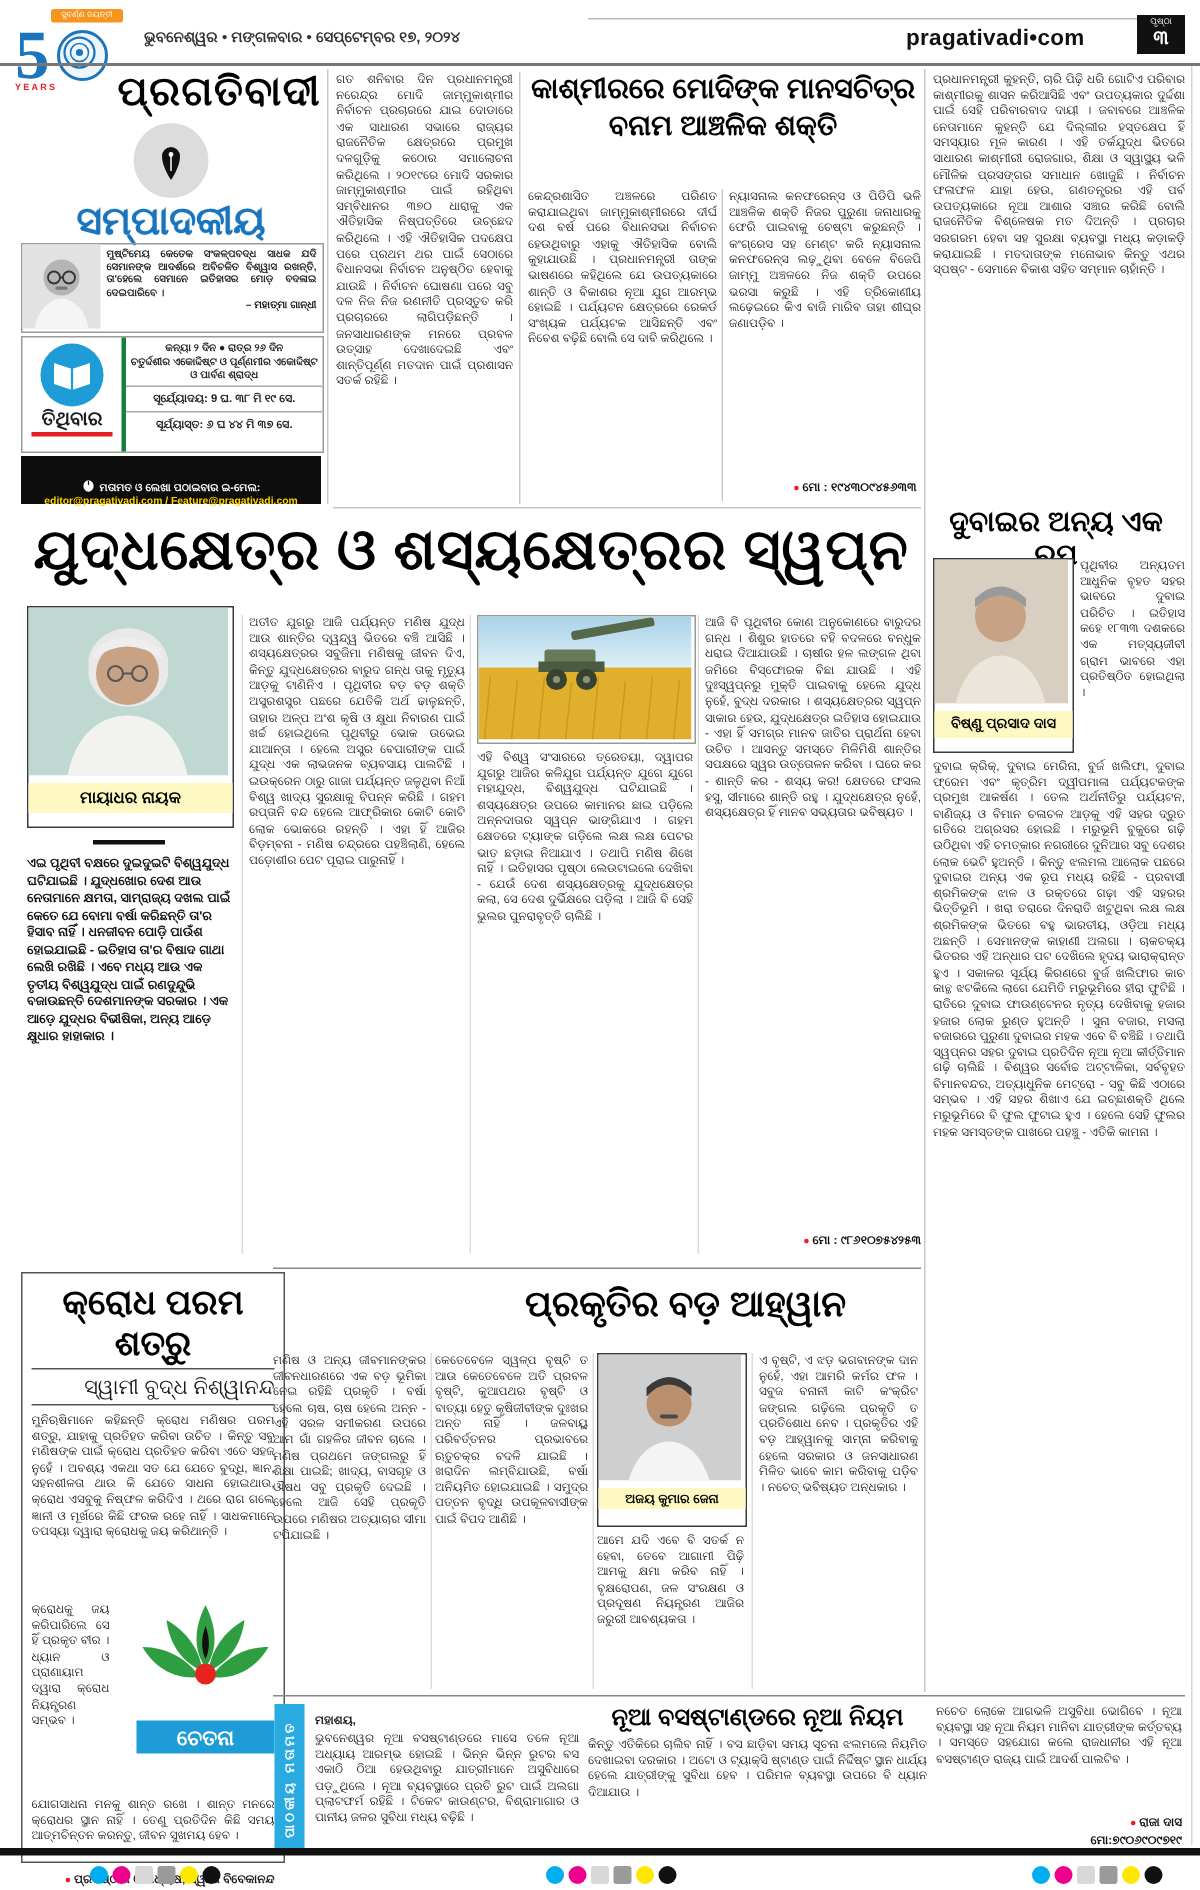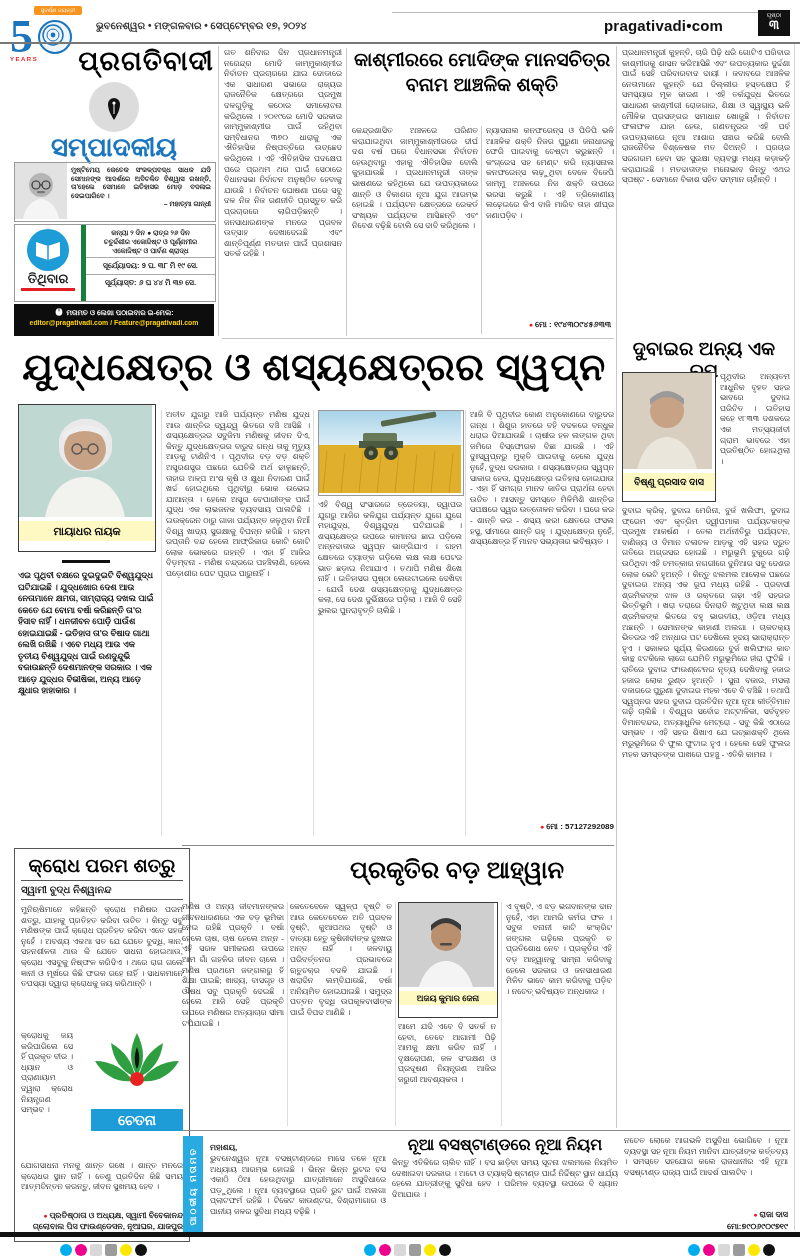--- a/index.html
+++ b/index.html
@@ -28,37 +28,37 @@
   .pencircle{background:#dcdcdc;border-radius:50%;display:flex;align-items:center;justify-content:center}
   .gbox{border:1px solid #9a9a9a;display:flex}
   .gquote{font-size:6.8px;line-height:8.6px;font-weight:bold;color:#222;text-align:justify}
   .gsign{font-size:6.8px;font-weight:bold;text-align:right;color:#111}
   .albox{border:1px solid #9a9a9a;display:flex}
   .altitle{font-size:13px;font-weight:bold;text-align:center}
   .redbar{height:3px;background:#e31e24}
   .alline{font-size:6.9px;line-height:9px;font-weight:bold;text-align:center;color:#222}
   .alrow{font-size:7.5px;font-weight:bold;text-align:center;color:#222;padding:3px 0;border-top:1px solid #aaa}
   .emailbar{background:#0d0d0d;color:#fff;text-align:center}
-  .emailbar .l1{font-size:7.2px;font-weight:bold;padding-top:4px}
+  .emailbar .l1{font-size:7.2px;font-weight:bold;padding-top:16px}
   .emailbar .l2{font-size:6.9px;font-weight:bold;color:#ffd400;padding-top:2px}
   
   .h-kashmir{font-size:19px;line-height:1.3}
   .h-main{font-size:38px;line-height:1.15;letter-spacing:.5px}
   .h-dubai{font-size:19px}
   .h-nature{font-size:24px}
-  .h-chetana{font-size:19px}
+  .h-chetana{font-size:23px}
   .h-letter{font-size:16px}
   
   .abox{border:1.5px solid #3a3a3a;background:#fff}
   .abox .nm{font-weight:bold;text-align:center;background:#fef9c3;color:#000}
   .pull{font-size:8.5px;line-height:11.5px;font-weight:bold;color:#111}
   .thickrule{height:3px;background:#111}
   
   .cbox{border:1px solid #555;padding:6px}
-  .byline{font-size:10px;font-weight:bold;text-align:left}
+  .byline{font-size:14px;font-weight:normal;text-align:right}
   .banner{background:#1e9cd7;color:#fff;font-size:14px;font-weight:bold;text-align:center;line-height:22px}
   .sign{font-size:8px;font-weight:bold;text-align:right;line-height:10.5px}
   
   .vstrip{background:#29abe2;color:#fff;display:flex;align-items:center;justify-content:center}
   .vstrip span{writing-mode:vertical-rl;transform:rotate(180deg);font-size:9px;font-weight:bold;letter-spacing:2px}
   .salut{font-weight:bold}
   
   .blackbar{position:absolute;background:#111}
   .dots-group{position:absolute;display:flex;gap:3px}
   .dot{display:inline-block;width:12px;height:12px;border-radius:50%}
@@ -114,21 +114,21 @@
         <path d="M8 56 C10 42 20 36 26 36 C32 36 42 42 44 56 Z" fill="#f5f5f5"></path>
       </svg>
     </div>
     <div style="padding:3px 4px">
       <div class="gquote">ମୁଷ୍ଟିମେୟ କେତେକ ସଂକଳ୍ପବଦ୍ଧ ସାଧକ ଯଦି ସେମାନଙ୍କ ଆଦର୍ଶରେ ଅବିଚଳିତ ବିଶ୍ୱାସ ରଖନ୍ତି, ତା'ହେଲେ ସେମାନେ ଇତିହାସର ମୋଡ଼ ବଦଳାଇ ଦେଇପାରିବେ ।</div>
       <div class="gsign">– ମହାତ୍ମା ଗାନ୍ଧୀ</div>
     </div>
   </div>
 
   <div class="abs albox" style="left:14px;top:224px;width:200px;height:76px">
-    <div style="width:66px;flex:0 0 auto;border-right:5px solid #15803d;text-align:center;padding-top:4px">
+    <div style="width:66px;flex:0 0 auto;border-right:3px solid #15803d;text-align:center;padding-top:4px">
       <div style="width:42px;height:42px;border-radius:50%;background:#1e9cd7;margin:0 auto;display:flex;align-items:center;justify-content:center">
         <svg width="28" height="24" viewBox="0 0 28 24">
           <path d="M2 4 L14 8 L26 4 L26 18 L14 22 L2 18 Z" fill="#fff"></path>
           <line x1="14" y1="8" x2="14" y2="22" stroke="#1e9cd7" stroke-width="1.5"></line>
         </svg>
       </div>
       <div class="altitle">ତିଥିବାର</div>
       <div class="redbar" style="width:54px;margin:1px auto 0"></div>
     </div>
     <div style="flex:1">
@@ -217,21 +217,21 @@
           <circle cx="72" cy="42" r="7" fill="#39422f"></circle>
         <circle cx="52" cy="42" r="2.4" fill="#8b9579"></circle>
           <circle cx="72" cy="42" r="2.4" fill="#8b9579"></circle>
       </g>
     </svg>
   </div>
   <div class="abs bt" style="left:318px;top:500px;width:144px;height:336px">ଏହି ବିଶ୍ୱ ସଂସାରରେ ତ୍ରେତୟା, ଦ୍ୱାପର ଯୁଗରୁ ଆଜିର କଳିଯୁଗ ପର୍ଯ୍ୟନ୍ତ ଯୁଗେ ଯୁଗେ ମହାଯୁଦ୍ଧ, ବିଶ୍ୱଯୁଦ୍ଧ ଘଟିଯାଇଛି । ଶସ୍ୟକ୍ଷେତ୍ର ଉପରେ କାମାନର ଛାଇ ପଡ଼ିଲେ ଅନ୍ନଦାତାର ସ୍ୱପ୍ନ ଭାଙ୍ଗିଯାଏ । ଗହମ କ୍ଷେତରେ ଟ୍ୟାଙ୍କ ଗଡ଼ିଲେ ଲକ୍ଷ ଲକ୍ଷ ପେଟର ଭାତ ଛଡ଼ାଇ ନିଆଯାଏ । ତଥାପି ମଣିଷ ଶିଖେ ନାହିଁ । ଇତିହାସର ପୃଷ୍ଠା ଲେଉଟାଇଲେ ଦେଖିବା - ଯେଉଁ ଦେଶ ଶସ୍ୟକ୍ଷେତ୍ରକୁ ଯୁଦ୍ଧକ୍ଷେତ୍ର କଲା, ସେ ଦେଶ ଦୁର୍ଭିକ୍ଷରେ ପଡ଼ିଲା । ଆଜି ବି ସେହି ଭୁଲର ପୁନରାବୃତ୍ତି ଚାଲିଛି ।</div>
 
   <div class="vline" style="left:465px;top:410px;height:426px;background:#ddd"></div>
   <div class="abs bt" style="left:470px;top:410px;width:144px;height:408px">ଆଜି ବି ପୃଥିବୀର କୋଣ ଅନୁକୋଣରେ ବାରୁଦର ଗନ୍ଧ । ଶିଶୁର ହାତରେ ବହି ବଦଳରେ ବନ୍ଧୁକ ଧରାଇ ଦିଆଯାଉଛି । ଚାଷୀର ହଳ ଲଙ୍ଗଳ ଥିବା ଜମିରେ ବିସ୍ଫୋରକ ବିଛା ଯାଉଛି । ଏହି ଦୁଃସ୍ୱପ୍ନରୁ ମୁକ୍ତି ପାଇବାକୁ ହେଲେ ଯୁଦ୍ଧ ନୁହେଁ, ବୁଦ୍ଧ ଦରକାର । ଶସ୍ୟକ୍ଷେତ୍ରର ସ୍ୱପ୍ନ ସାକାର ହେଉ, ଯୁଦ୍ଧକ୍ଷେତ୍ର ଇତିହାସ ହୋଇଯାଉ - ଏହା ହିଁ ସମଗ୍ର ମାନବ ଜାତିର ପ୍ରାର୍ଥନା ହେବା ଉଚିତ । ଆସନ୍ତୁ ସମସ୍ତେ ମିଳିମିଶି ଶାନ୍ତିର ସପକ୍ଷରେ ସ୍ୱର ଉତ୍ତୋଳନ କରିବା । ଘରେ କର - ଶାନ୍ତି କର - ଶସ୍ୟ କର! କ୍ଷେତରେ ଫସଲ ହସୁ, ସୀମାରେ ଶାନ୍ତି ରହୁ । ଯୁଦ୍ଧକ୍ଷେତ୍ର ନୁହେଁ, ଶସ୍ୟକ୍ଷେତ୍ର ହିଁ ମାନବ ସଭ୍ୟତାର ଭବିଷ୍ୟତ ।</div>
-  <div class="abs contact redbullet" style="left:470px;top:822px;width:144px">ମୋ : 57127292089</div>
+  <div class="abs contact redbullet" style="left:470px;top:822px;width:144px">ମୋ : ୯୮୬୧୦୭୫୪୨୫୩</div>
 
   <div class="abs hl h-dubai" style="left:618px;top:338px;width:172px">ଦୁବାଇର ଅନ୍ୟ ଏକ ରୂପ</div>
   <div class="abs abox" style="left:622px;top:372px;width:92px;height:128px">
     <div>
       <svg width="89" height="96" viewBox="0 0 89 96">
         <rect width="89" height="96" fill="#d8cfc0"></rect>
         <circle cx="44" cy="38" r="17" fill="#c8a284"></circle>
         <path d="M27 32 Q44 16 61 32 L61 26 Q44 10 27 26 Z" fill="#9a9a9a"></path>
         <path d="M14 96 C20 72 34 64 44 64 C54 64 68 72 74 96 Z" fill="#eae6dc"></path>
       </svg>

